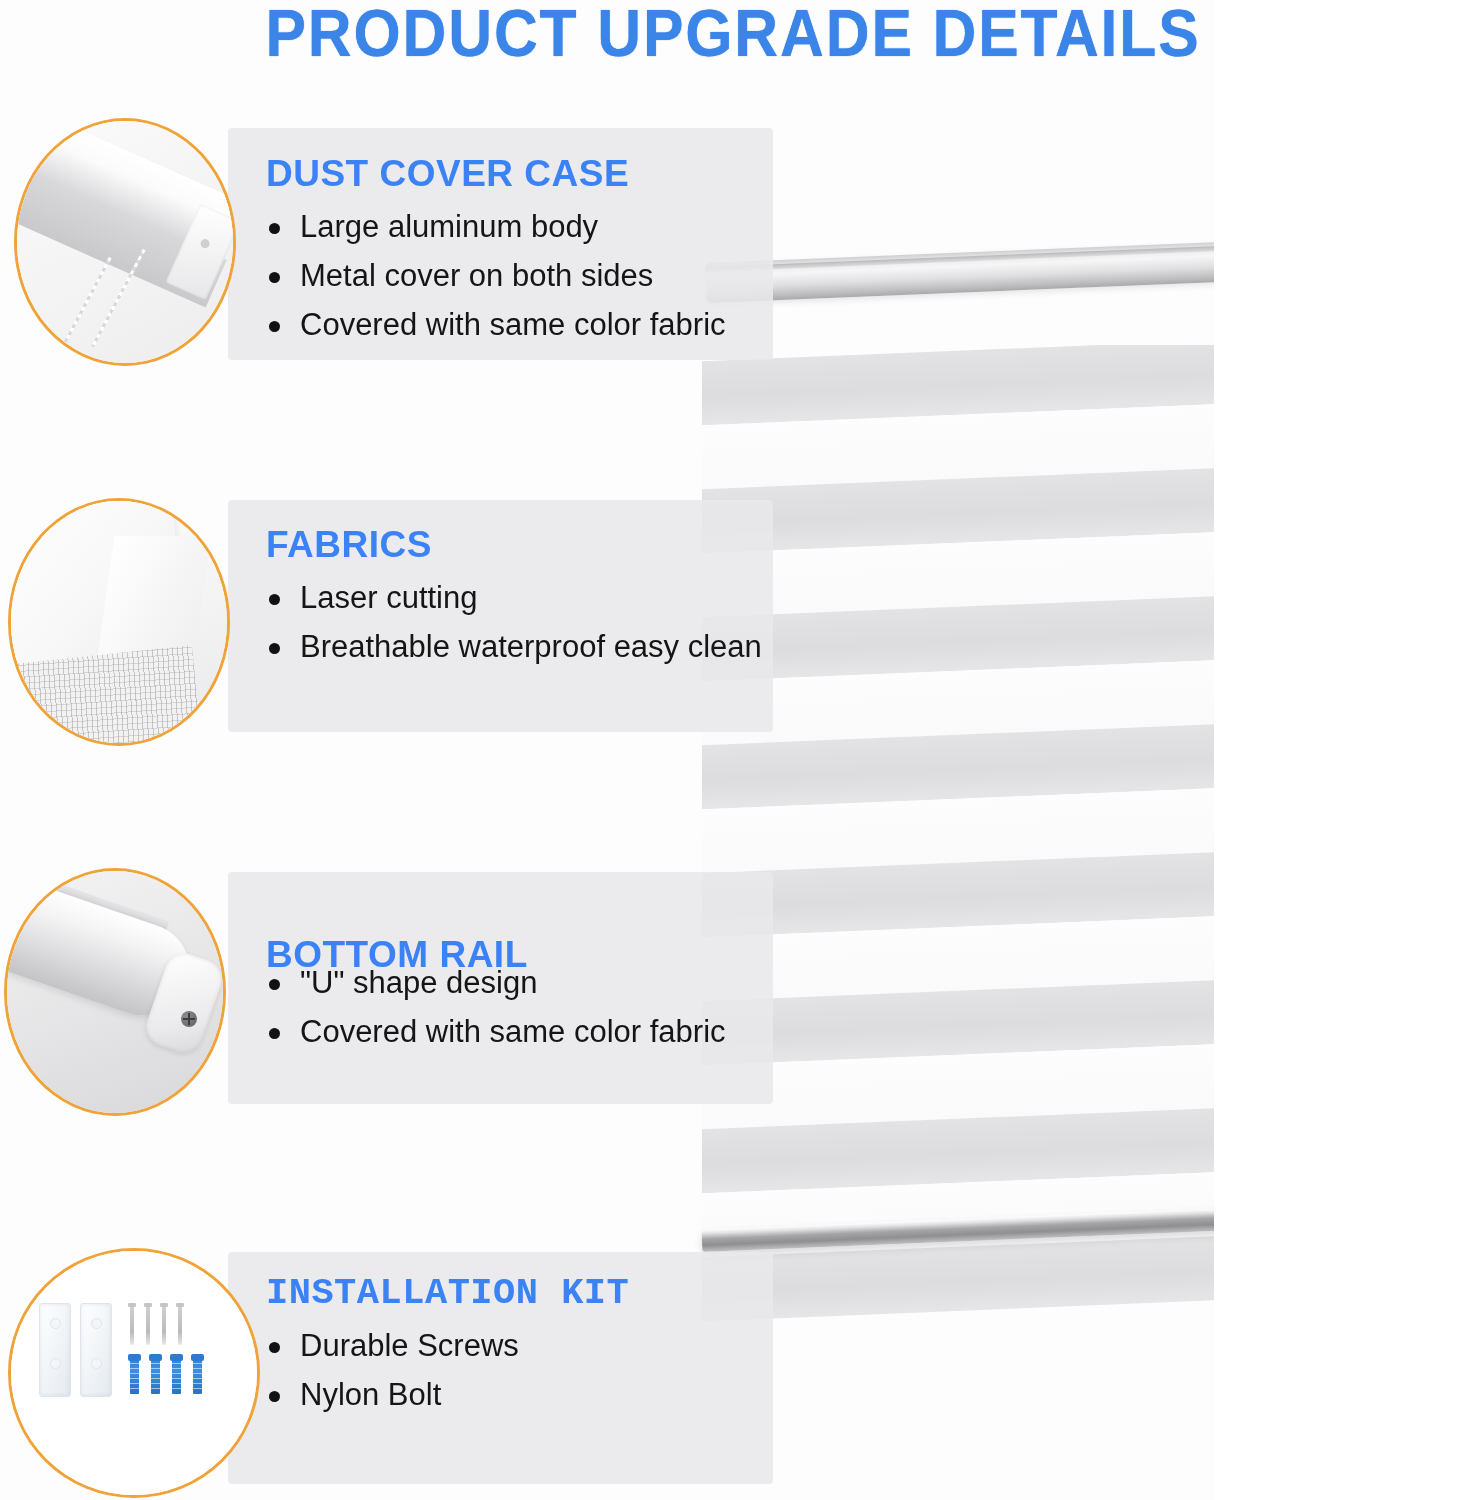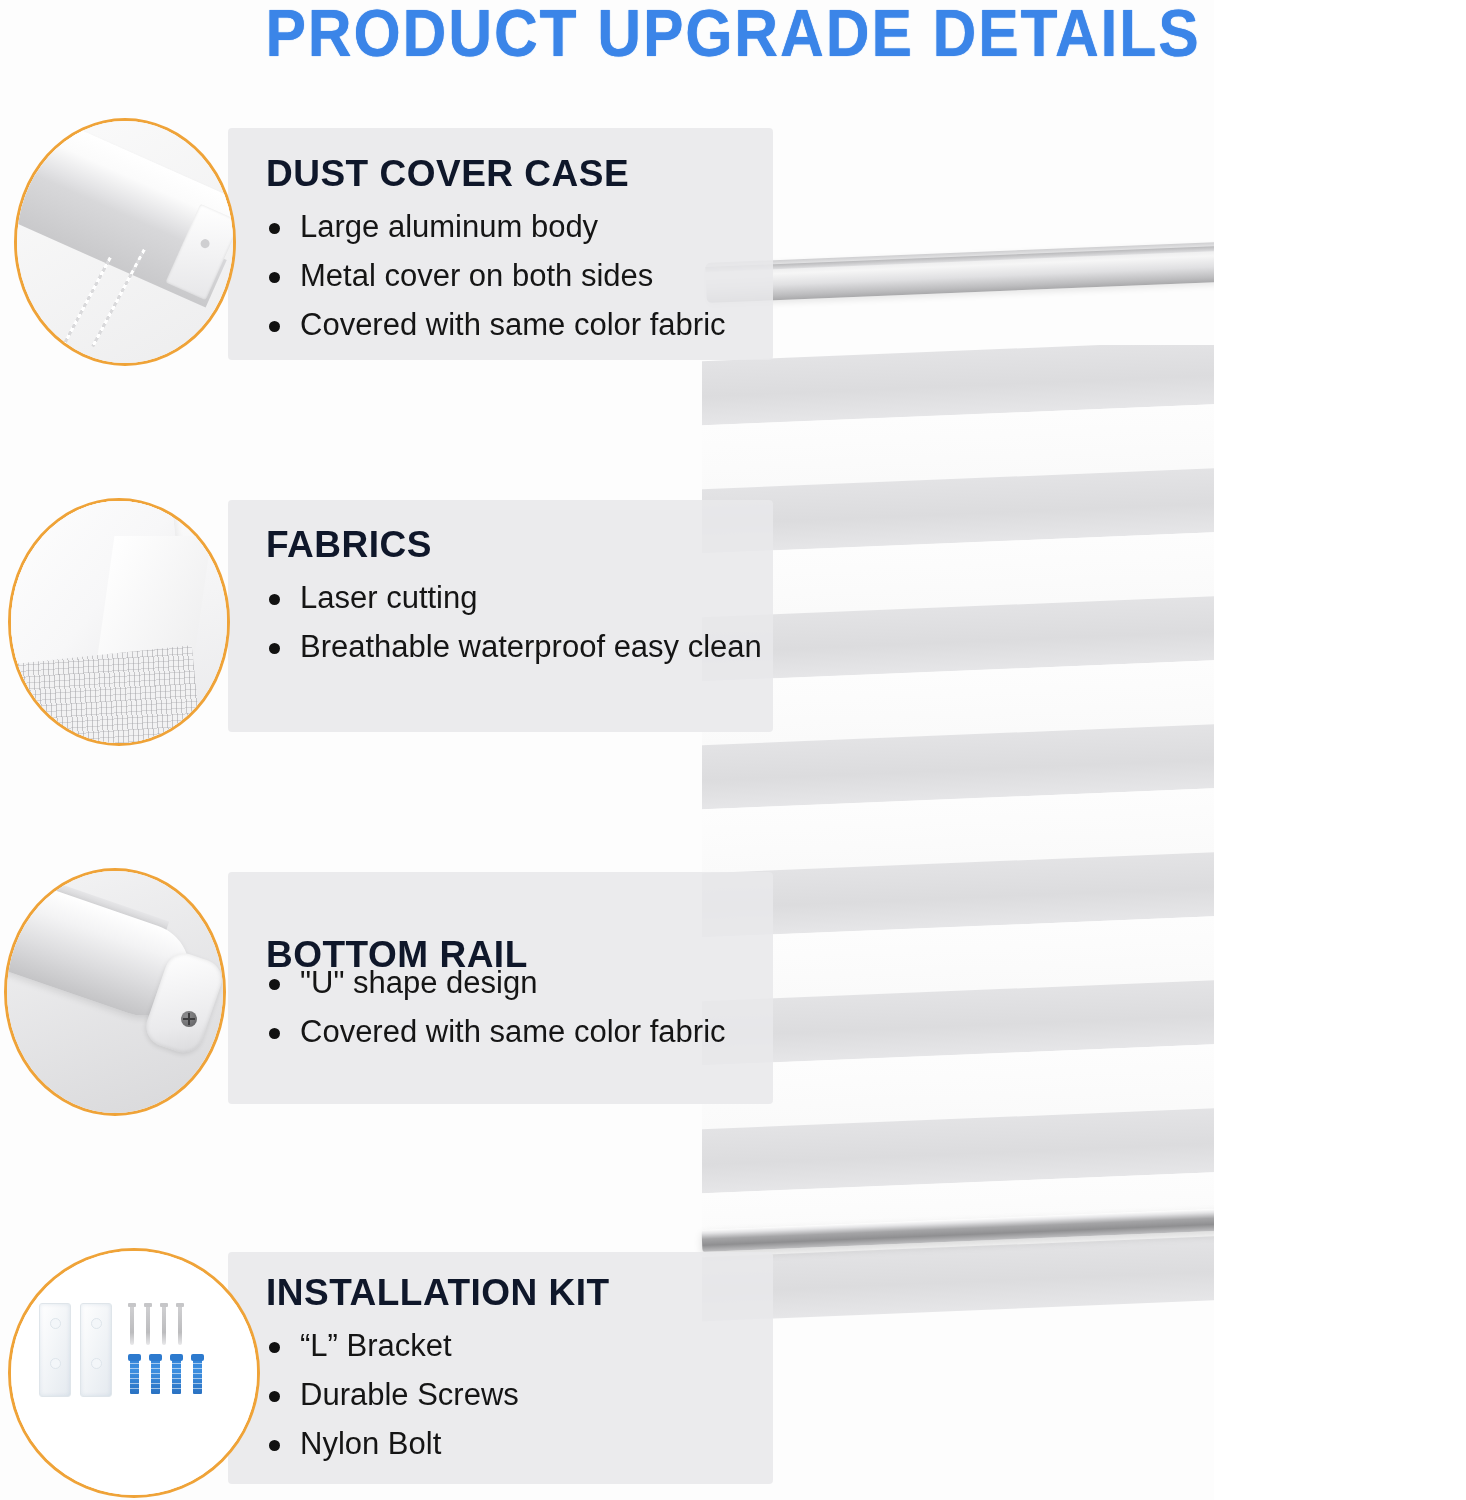--- a/index.html
+++ b/index.html
@@ -135,21 +135,21 @@
     border-radius:50%;
     overflow:hidden;
     background:#fcfcfc;
     box-sizing:border-box;
   }
   .sec-title{
     position:absolute;
     font-size:37px;
     font-weight:bold;
     letter-spacing:.5px;
-    color:#0f172a;
+    color:#3b82f6;
     white-space:nowrap;
   }
   .bullets{
     position:absolute;
     margin:0;padding:0;list-style:none;
   }
   .bullets li{
     position:relative;
     padding-left:34px;
     font-size:31px;
@@ -407,21 +407,20 @@
             <div class="anchor"></div>
               <div class="anchor"></div>
             <div class="anchor"></div>
               <div class="anchor"></div>
           </div>
         </div>
       </div>
     </div>
   </div>
 
-  <div class="sec-title" style="left:266px;top:1272px;">INSTALLATION KIT</div>
+  <div class="sec-title" style="left:266px;top:1272px;font-family:Liberation Mono, monospace;">INSTALLATION KIT</div>
 
   <ul class="bullets" style="left:266px;top:1321px;">
-    <li>“L”  Bracket</li>
     <li>Durable Screws</li>
     <li>Nylon Bolt</li>
   </ul>
 
 </div>
 
 </body></html>

